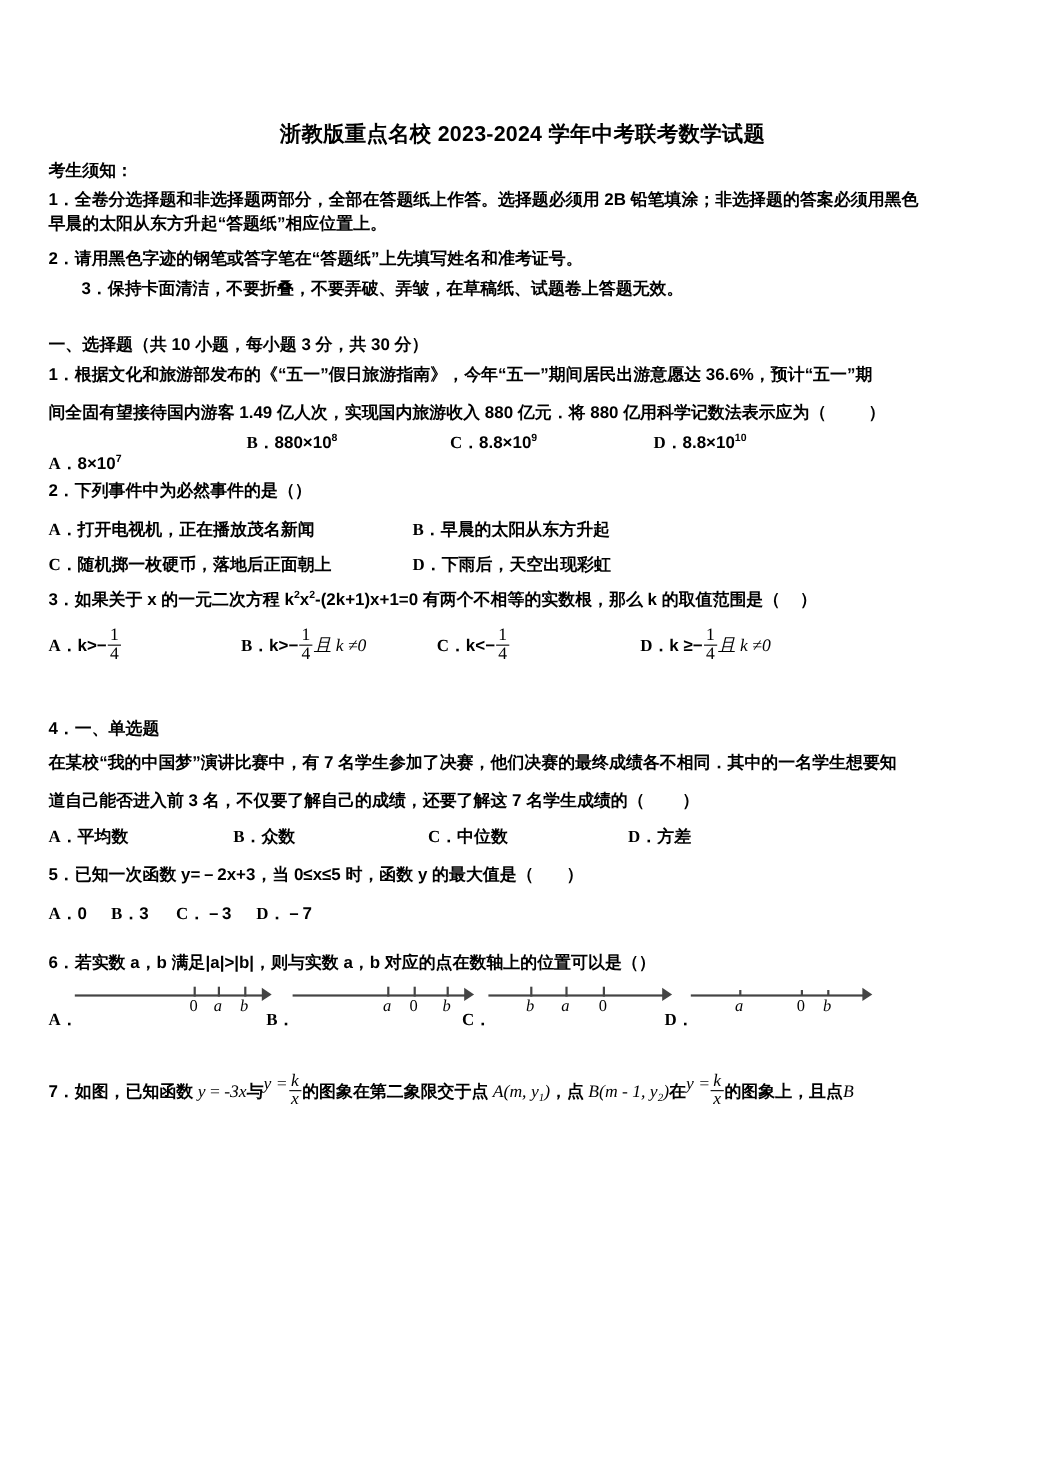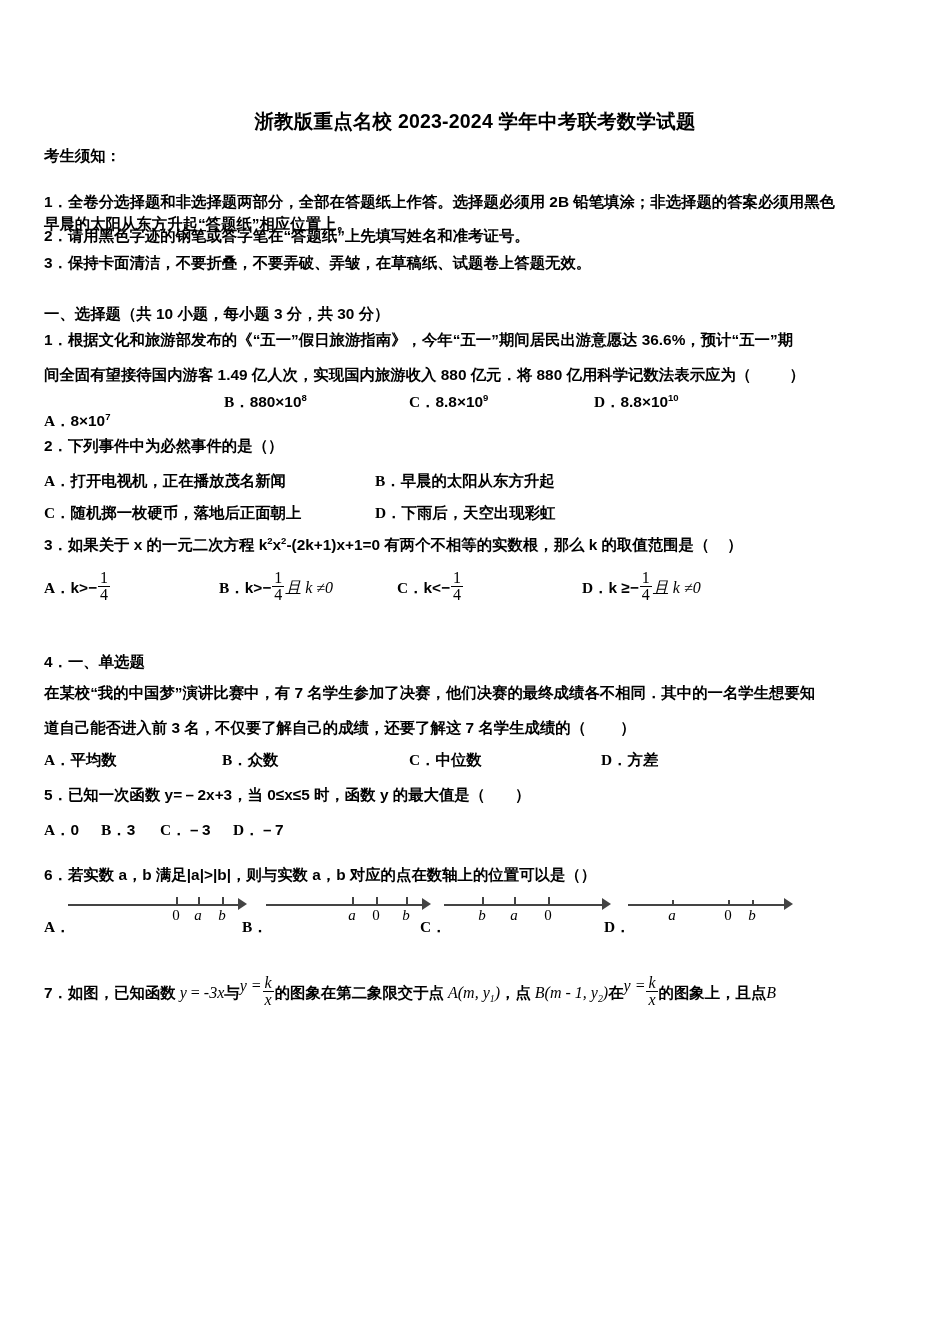--- a/index.html
+++ b/index.html
@@ -35,23 +35,23 @@
   .body-block {
     position: absolute;
     left: 44px;
     width: 866px;
     font-size: 15.4px;
     font-weight: bold;
     line-height: 1.0;
     font-family: "Liberation Sans", "DejaVu Sans", sans-serif;
   }
   .notice-head { top: 148px; }
-  .notice-1 { top: 174px; margin-top: 20px; }
+  .notice-1 { top: 174px; }
   .notice-2 { top: 228px; }
-  .notice-3 { top: 255px; }
+  .notice-3 { top: 255px; margin-left: 30px; }
   .notice-1 .l2 { display: block; margin-top: 7px; }
 
   .sec-head { top: 306px; }
   .q { position: absolute; left: 44px; width: 880px;
        font-size: 15.4px; font-weight: bold;
        font-family: "Liberation Sans", "DejaVu Sans", sans-serif; }
   .q .cont { display: block; margin-top: 14px; }
 
   .opts {
     position: absolute;
@@ -208,21 +208,21 @@
     </span>
   </div>
 
   <div class="q" style="top:652px;">
     <span>4．一、单选题</span>
     <span class="cont" style="margin-top:10px;">在某校“我的中国梦”演讲比赛中，有 7 名学生参加了决赛，他们决赛的最终成绩各不相同．其中的一名学生想要知</span>
     <span class="cont">
       <span>道自己能否进入前 3 名，不仅要了解自己的成绩，还要了解这 7 名学生成绩的（</span><span style="display:inline-block;width:34px;"></span><span>）</span>
     </span>
   </div>
-  <div class="opts" style="top:750px;gap:10px;">
+  <div class="opts" style="top:750px;">
     <span class="opt" style="width:168px;">
       <span class="lbl">A．</span><span>平均数</span>
     </span>
     <span class="opt" style="width:177px;">
       <span class="lbl">B．</span><span>众数</span>
     </span>
     <span class="opt" style="width:182px;">
       <span class="lbl">C．</span><span>中位数</span>
     </span>
     <span class="opt">

